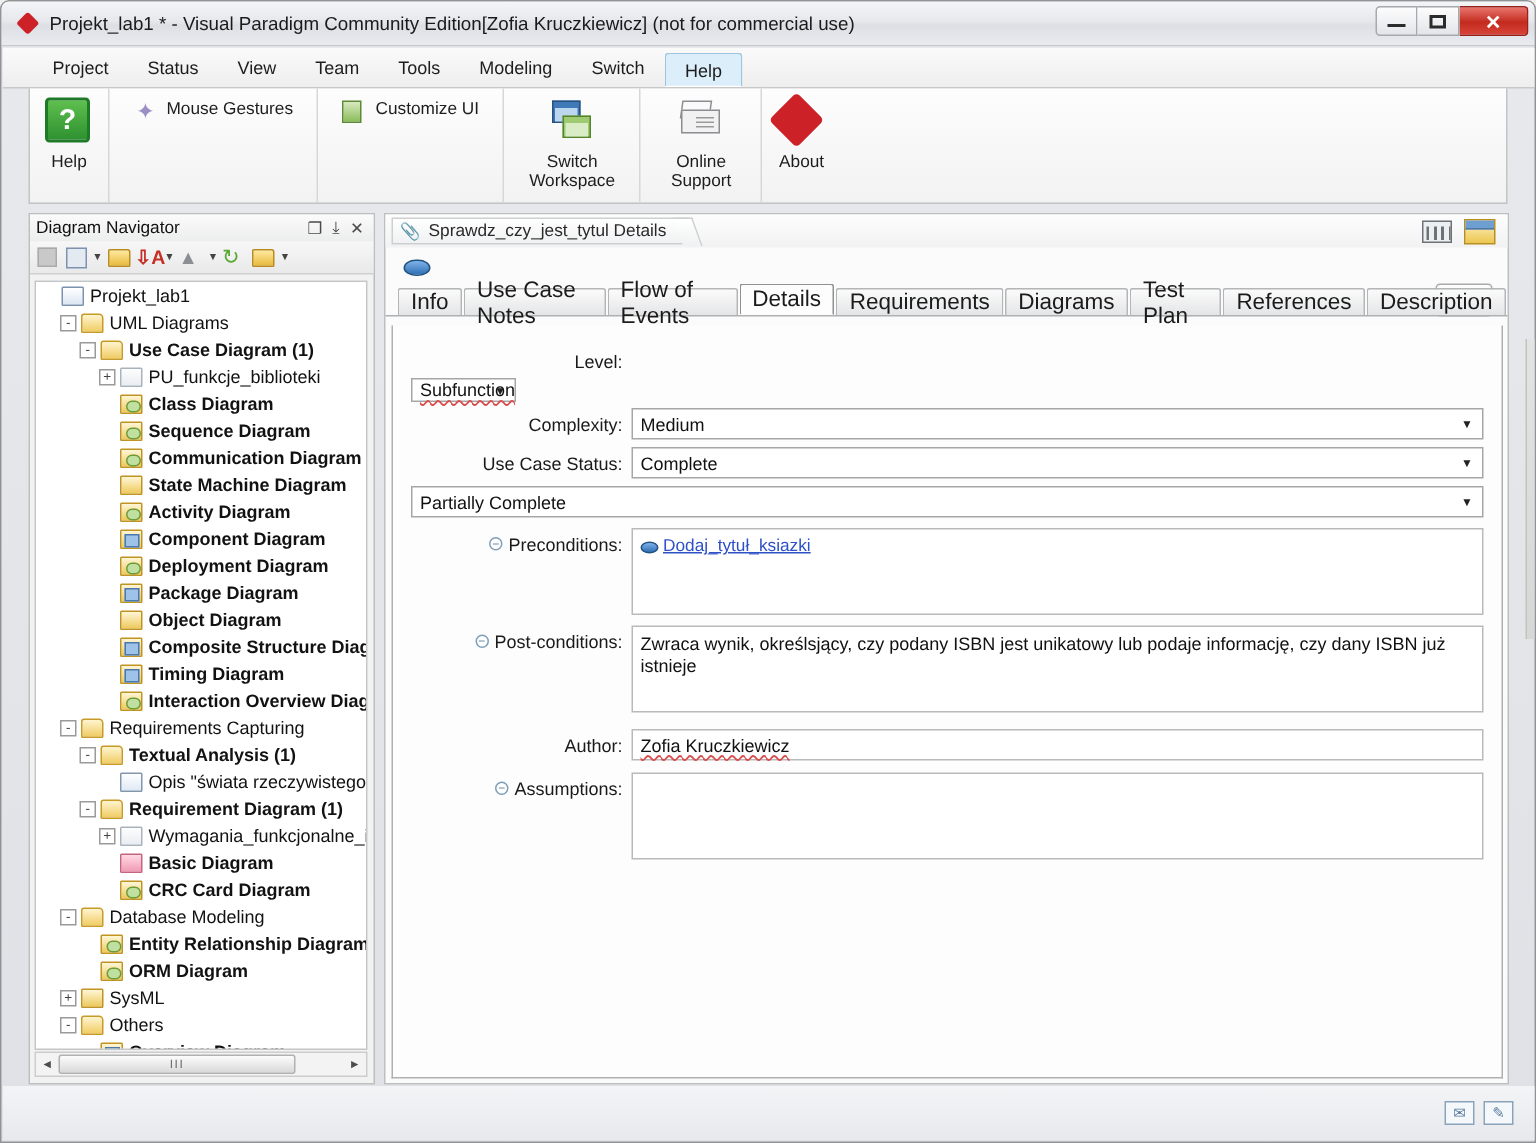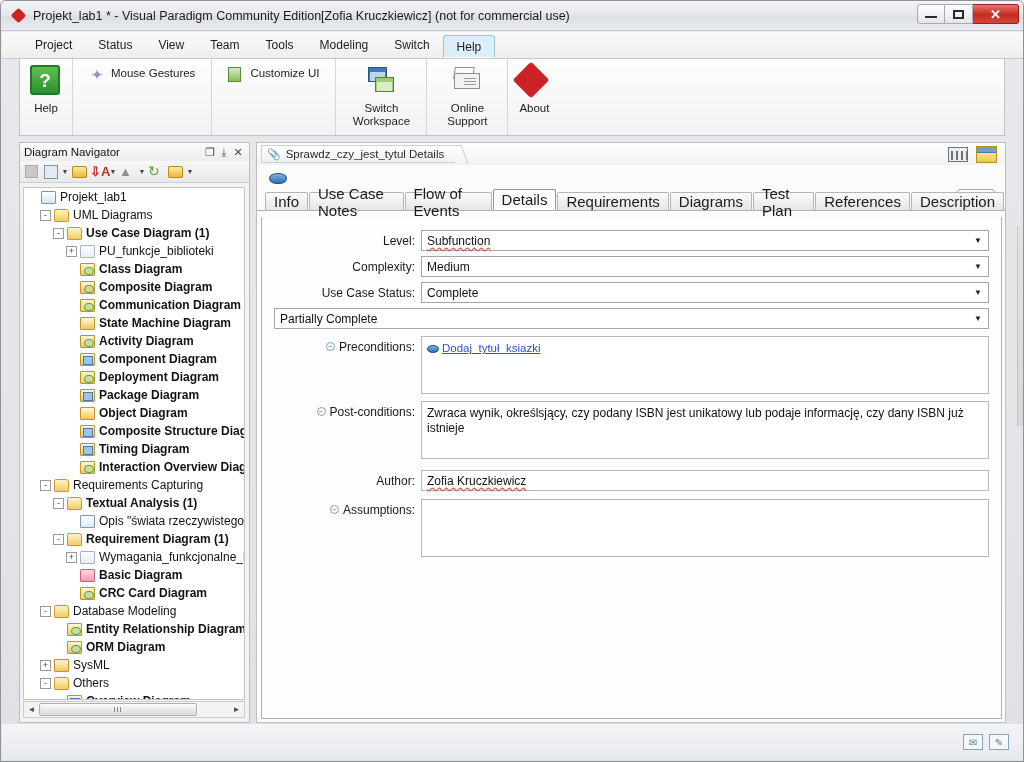--- a/index.html
+++ b/index.html
@@ -451,21 +451,21 @@
           <span class="tlabel norm">PU_funkcje_biblioteki</span>
         </div>
         <div class="tnode" style="padding-left: 42px;">
           <div class="spacer"></div>
           <div class="ticon ic-uc"></div>
           <span class="tlabel bold">Class Diagram</span>
         </div>
         <div class="tnode" style="padding-left: 42px;">
           <div class="spacer"></div>
           <div class="ticon ic-uc"></div>
-          <span class="tlabel bold">Composite Diagram</span>
+          <span class="tlabel bold">Sequence Diagram</span>
         </div>
         <div class="tnode" style="padding-left: 42px;">
           <div class="spacer"></div>
           <div class="ticon ic-uc"></div>
           <span class="tlabel bold">Communication Diagram</span>
         </div>
         <div class="tnode" style="padding-left: 42px;">
           <div class="spacer"></div>
           <div class="ticon ic-fold-d"></div>
           <span class="tlabel bold">State Machine Diagram</span>
@@ -615,21 +615,21 @@
       <div class="tab active">Details</div>
       <div class="tab">Requirements</div>
       <div class="tab">Diagrams</div>
       <div class="tab">Test Plan</div>
       <div class="tab">References</div>
       <div class="tab">Description</div>
     </div>
 
     <div id="tabbody">
 
-      <div class="frow" style="margin-top:13px;">
+      <div class="frow" style="margin-top:13px;flex-direction:column;">
         <div class="flabel">Level:</div>
         <div class="combo">
           <span class="spell">Subfunction</span>
           <span class="arr">▼</span>
         </div>
       </div>
 
       <div class="frow" style="margin-top:4px;">
         <div class="flabel">Complexity:</div>
         <div class="combo">

